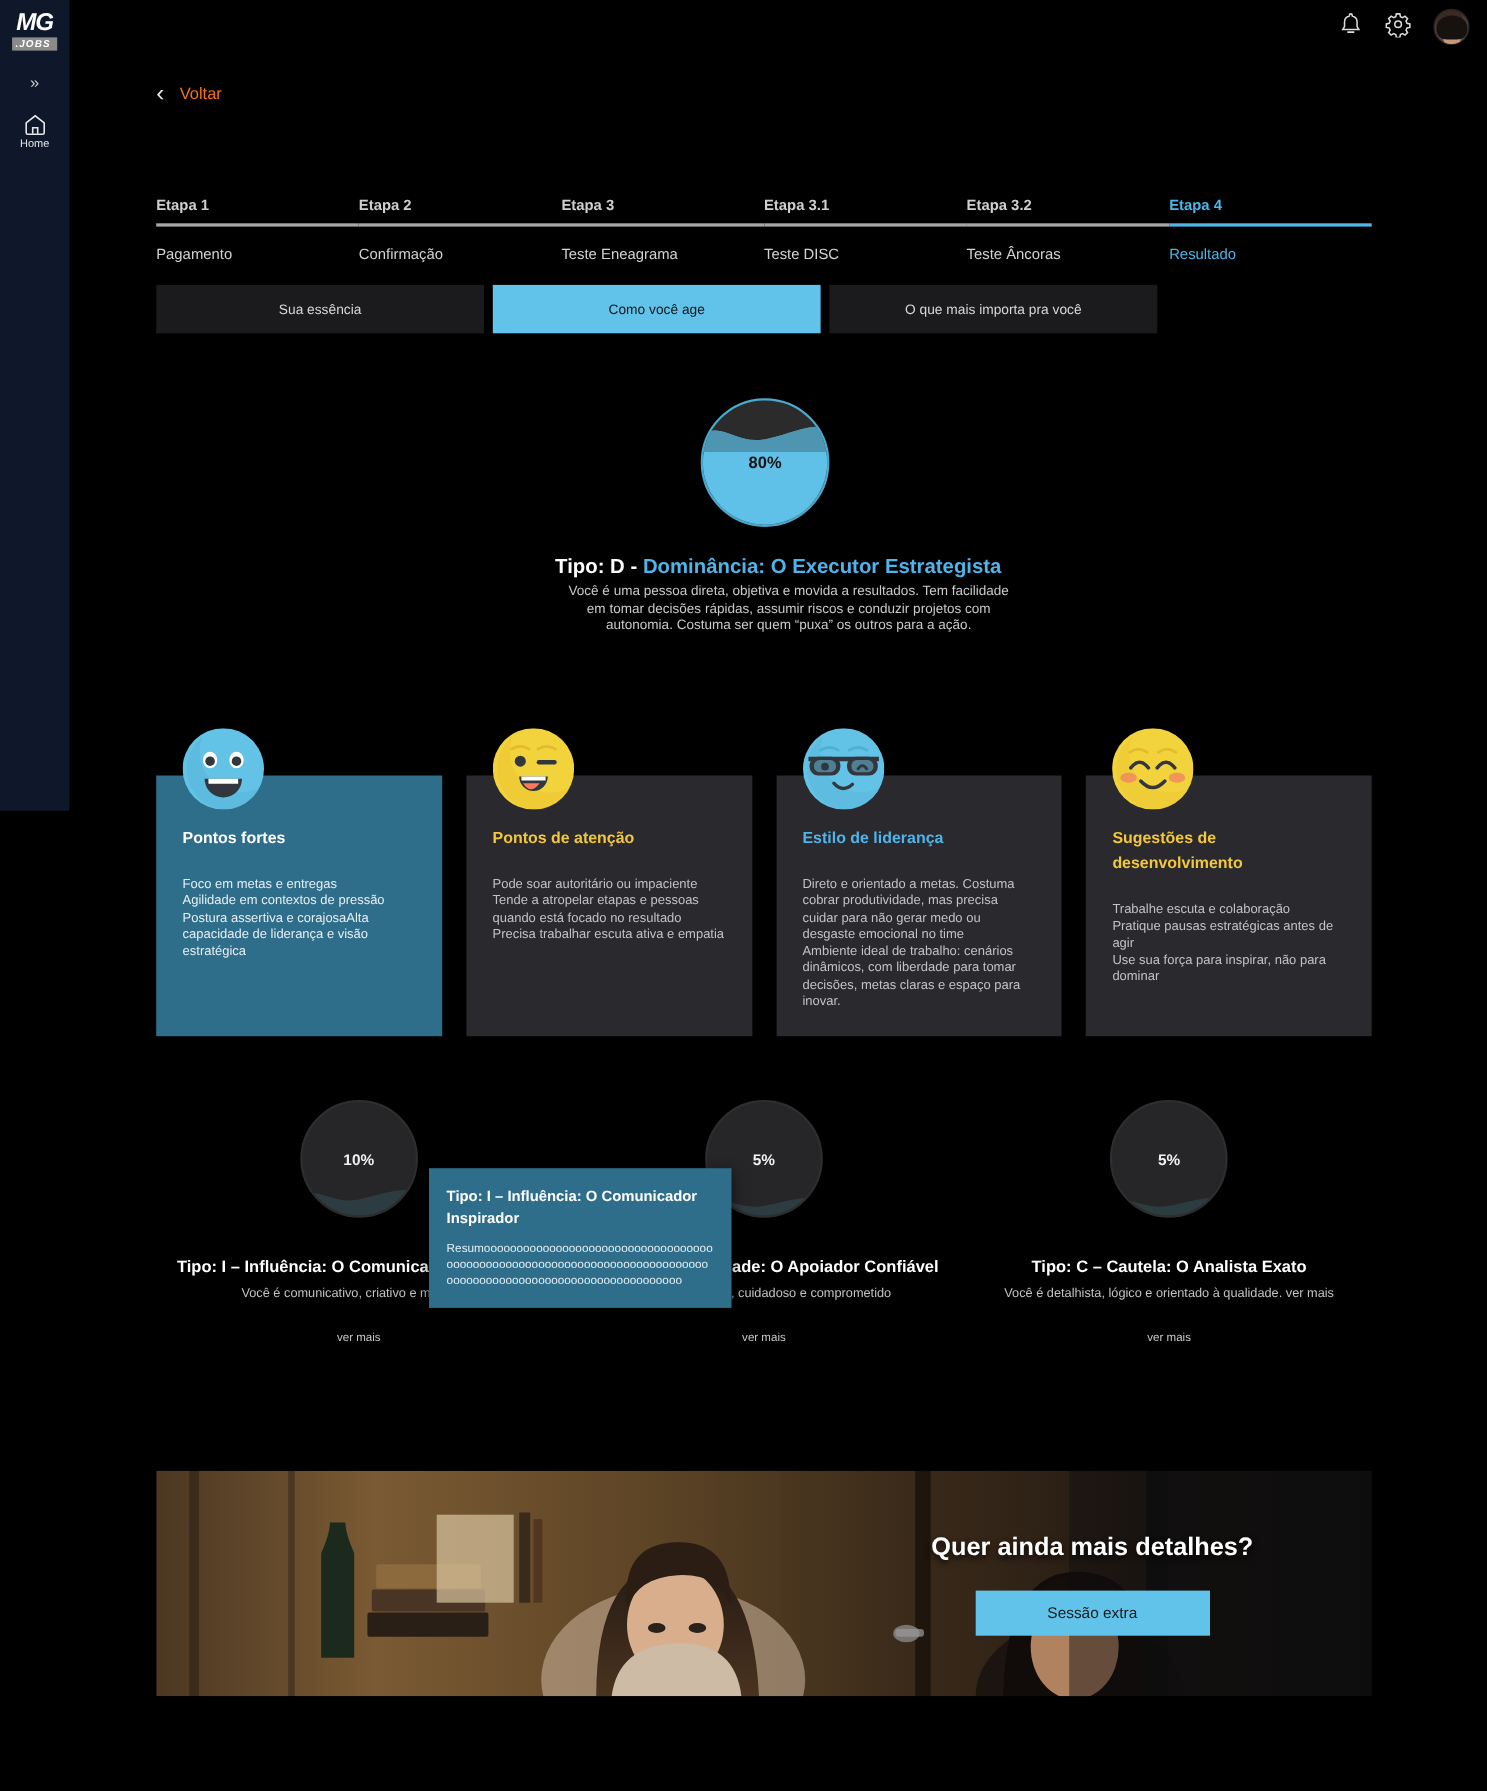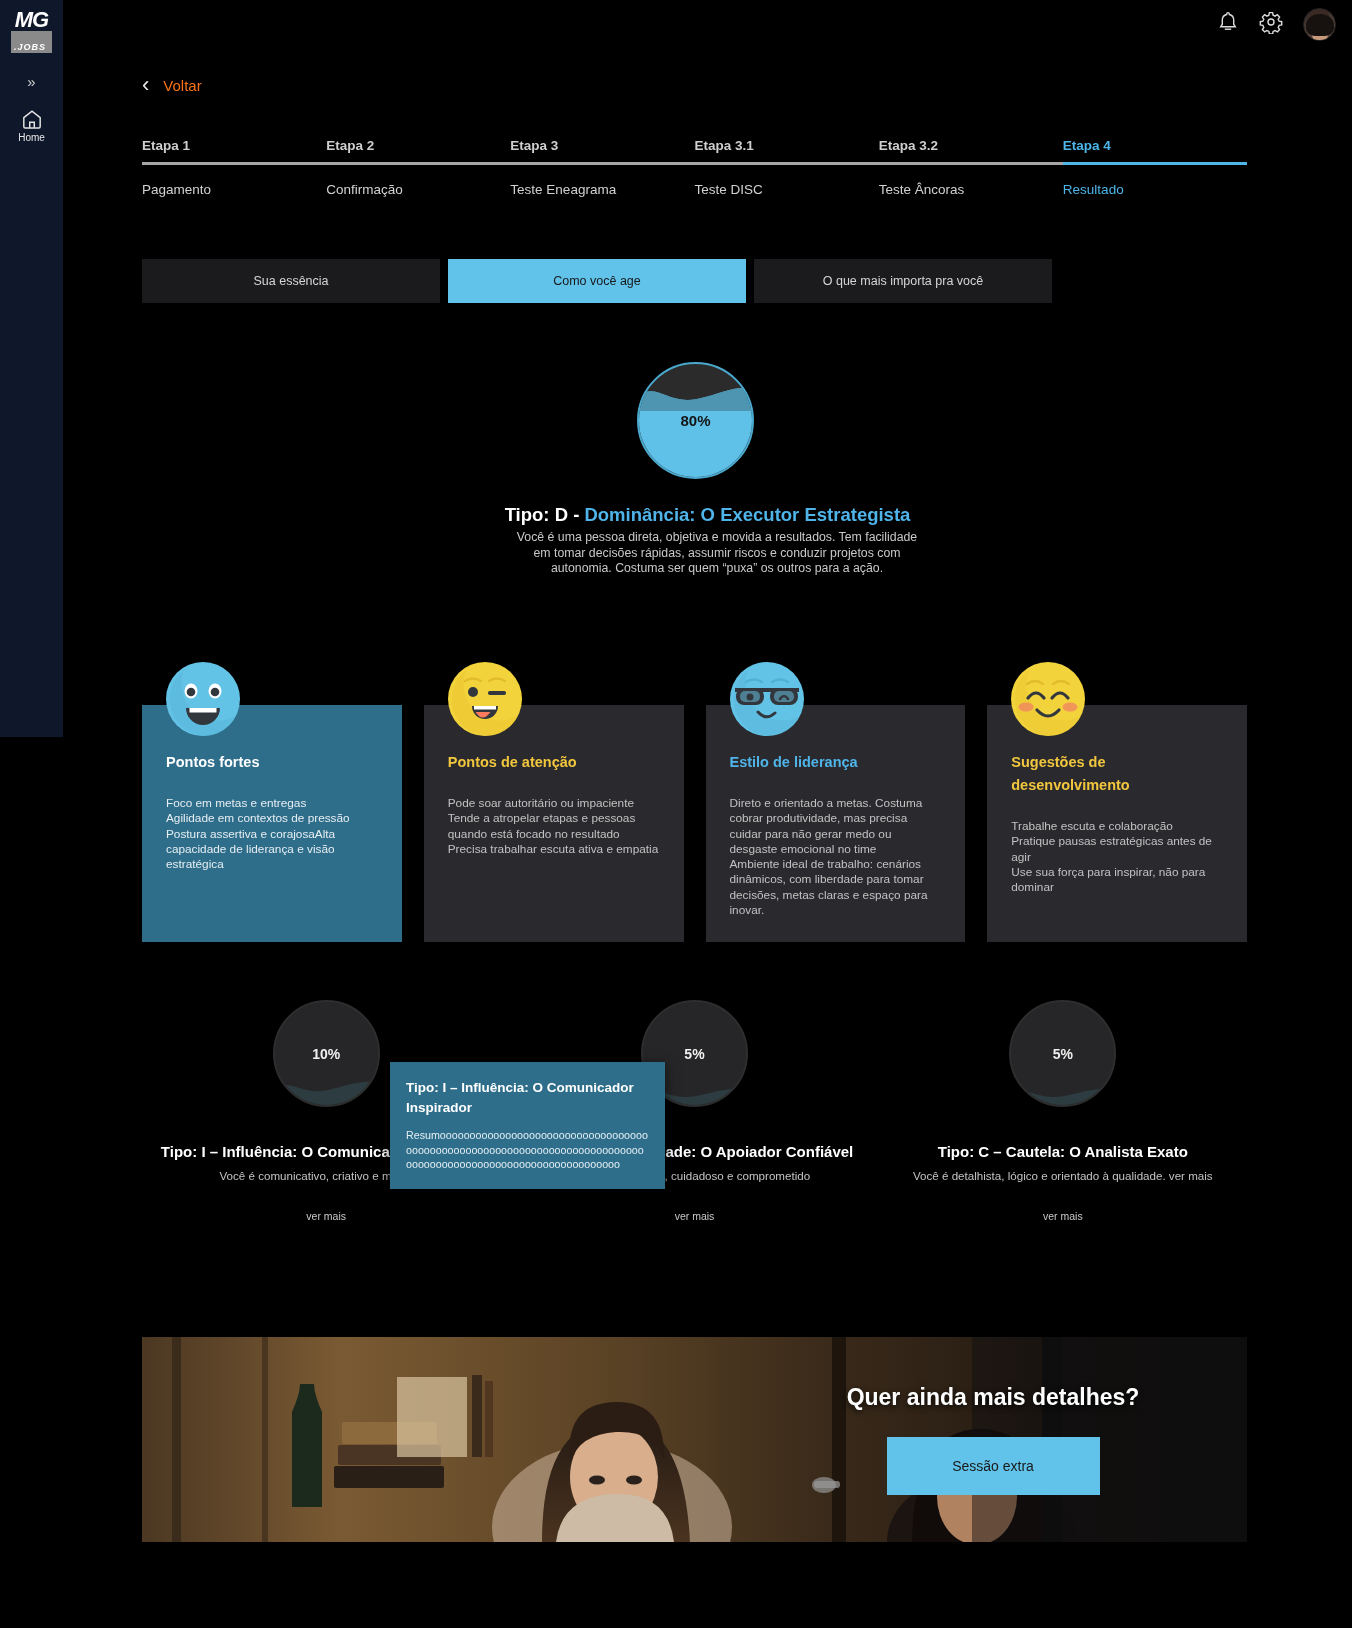--- a/index.html
+++ b/index.html
@@ -19,21 +19,21 @@
   }
   .logo { margin-top:10px; width:48px; text-align:center; }
   .logo-mg {
     font-family:"Liberation Sans", sans-serif;
     font-weight:bold; font-style:italic; font-size:22px;
     color:#fff; letter-spacing:-1px; line-height:20px;
   }
   .logo-jobs {
     display:inline-block; background:#8a8a8a; color:#fff;
     font-size:9px; font-weight:bold; font-style:italic;
-    padding:11px 6px 1px 3px; letter-spacing:1px; line-height:10px;
+    padding:1px 6px 1px 3px; letter-spacing:1px; line-height:10px;
     margin-top:1px;
   }
   .side-expand {
     margin-top:21px; color:#cfcfcf; font-size:15px; line-height:14px;
     cursor:pointer; user-select:none;
   }
   .side-home { margin-top:20px; display:flex; flex-direction:column; align-items:center; cursor:pointer; }
   .side-home svg { display:block; }
   .side-home-label { font-size:10px; color:#e6e6e6; margin-top:3px; }
 
@@ -69,21 +69,21 @@
 
   .back-row {
     position:absolute; left:79px; top:74px;
     display:flex; align-items:center; gap:14px; cursor:pointer;
   }
   .back-chevron { color:#e9e9e9; font-size:22px; line-height:22px; font-weight:300;}
   .back-label { color:#f97316; font-size:15px; }
 
   
   .steps { position:absolute; left:79px; top:138px; width:1105px; display:flex; }
-  .step { flex:1; }
+  .step { flex:1;margin-top:41px; }
   .step-name { font-size:13.5px; font-weight:bold; color:#cfcfcf; padding-bottom:9px; }
   .step.active .step-name { color:#4db5e8; }
   .step-bar { height:3px; background:#a6a6a6; }
   .step.active .step-bar { background:#4db5e8; }
   .step-desc { font-size:13.5px; color:#d2d2d2; padding-top:17px; }
   .step.active .step-desc { color:#4db5e8; }
 
   
   .tabs { position:absolute; left:79px; top:259px; width:910px; display:flex; gap:8px; }
   .tab {
@@ -161,21 +161,21 @@
     position:absolute; left:79px; top:1337px; width:1105px; height:205px;
     overflow:hidden; background:#120d0a;padding-left:36px;
   }
   .banner-photo { position:absolute; inset:0; }
   .banner-right {
     position:absolute; right:34px; top:0; height:100%; width:440px;
     display:flex; flex-direction:column; align-items:center; justify-content:center; gap:26px;
   }
   .banner-title { font-size:23px; font-weight:bold; color:#fff; text-shadow:0 2px 6px rgba(0,0,0,.8); }
   .banner-btn {
-    width:213px; height:58px; background:#61c3ea; color:#1a1a1a;
+    width:213px; height:41px; background:#61c3ea; color:#1a1a1a;
     display:flex; align-items:center; justify-content:center;
     font-size:14px; cursor:pointer; border:none;
   }
 </style>
 </head>
 <body>
 
 <div class="app">
 
   <aside class="sidebar">

